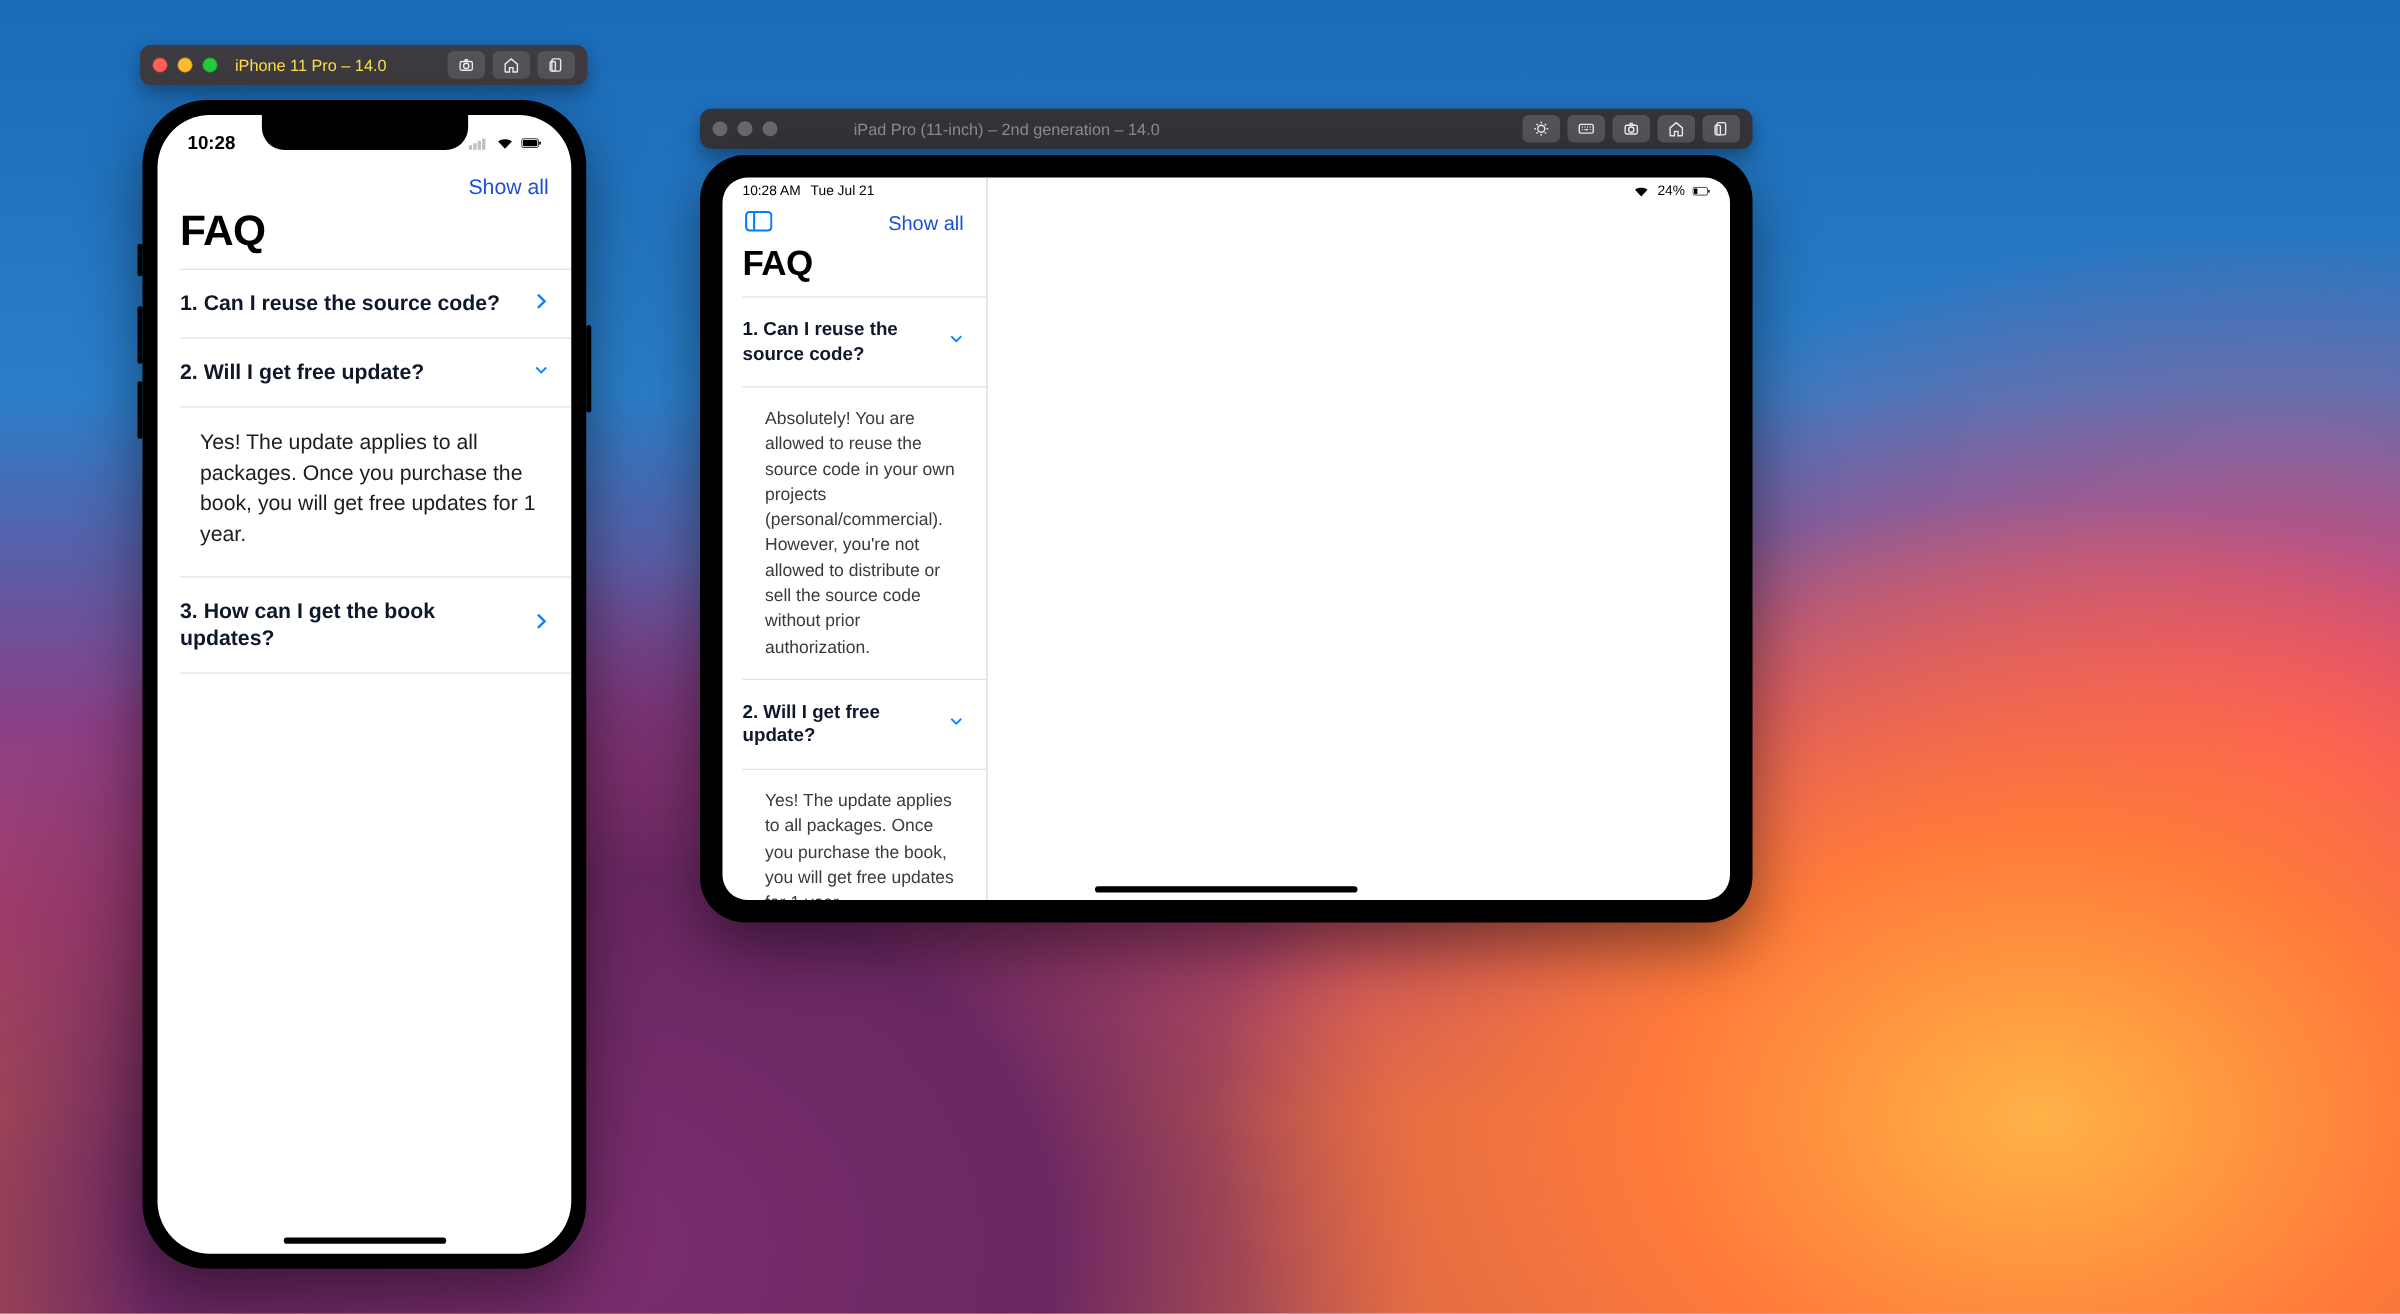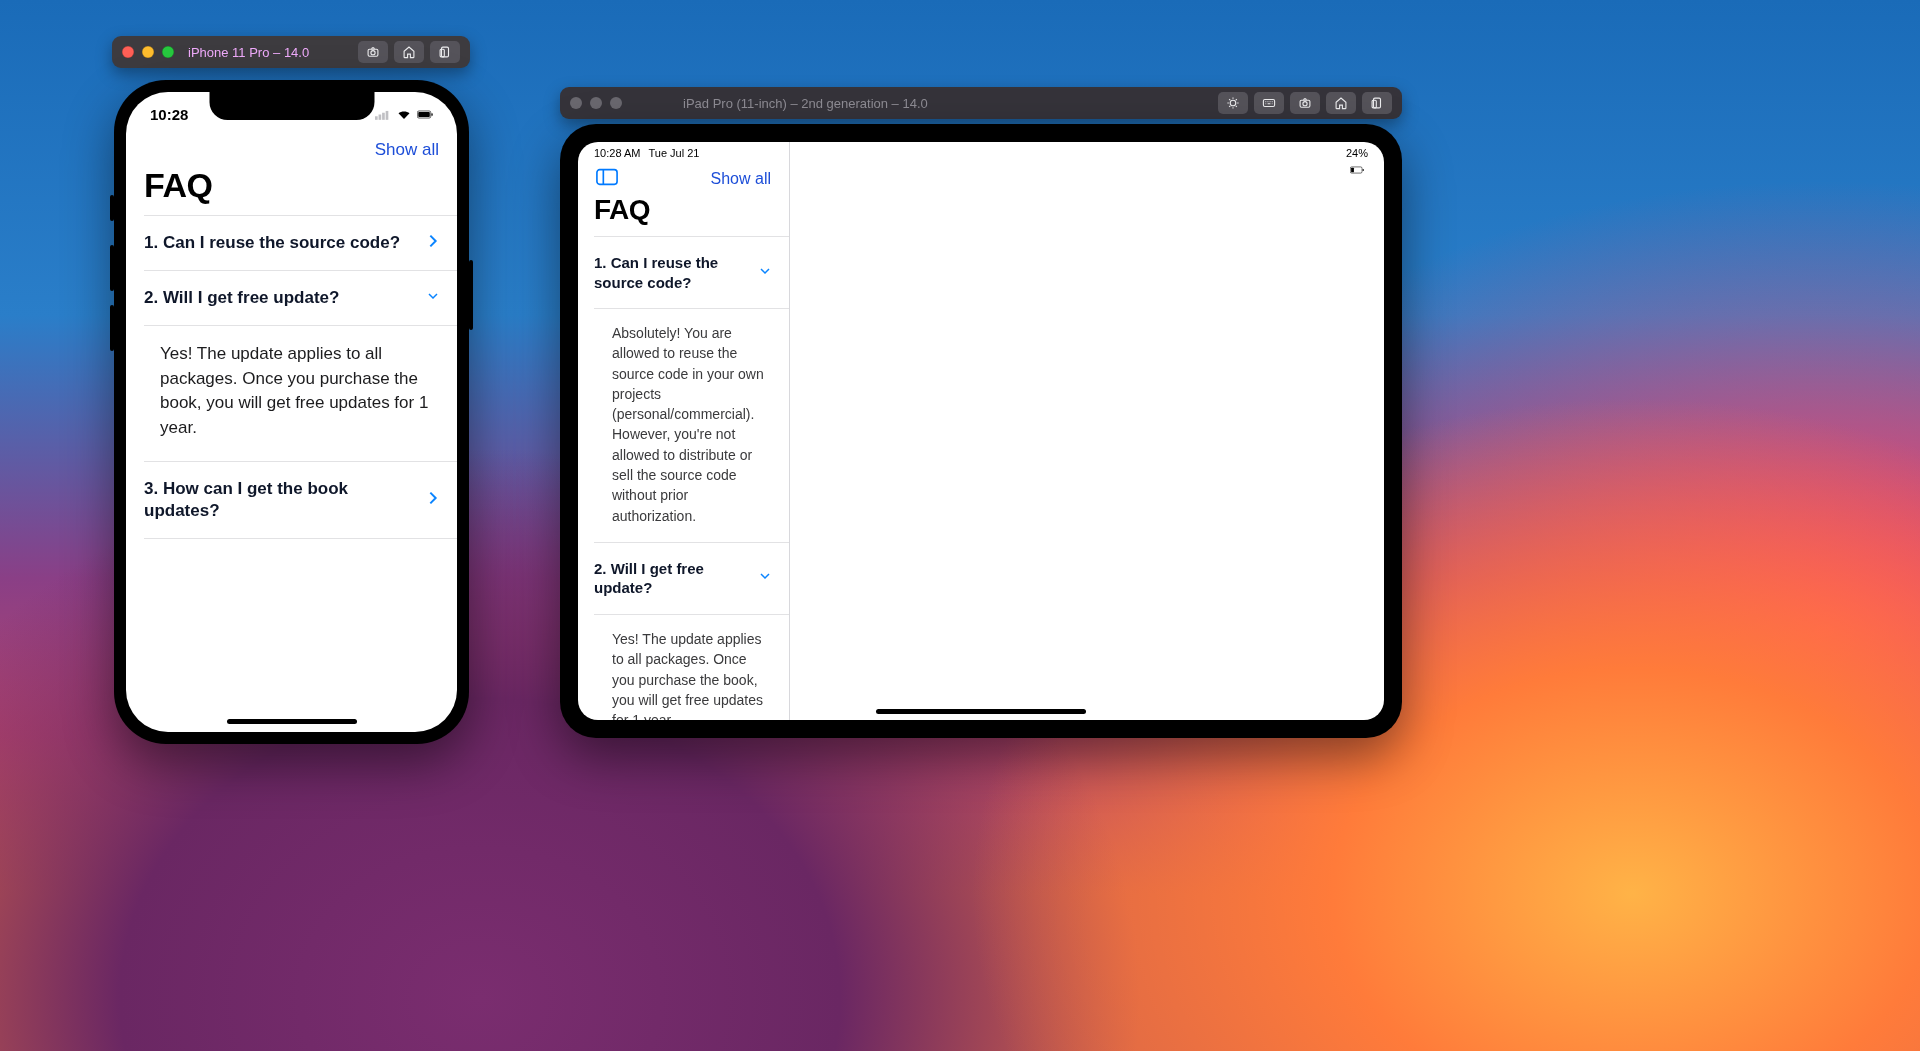--- a/index.html
+++ b/index.html
@@ -21,21 +21,21 @@
       linear-gradient(180deg, #1a6bb8 0%, #2a7ec9 30%, #8a3f86 55%, #b3446c 70%, #d76548 85%);
   }
   
   .sim-titlebar {
     position: absolute;
     height: 32px;
     background: #3d3b3f;
     border-radius: 9px;
     display: flex;
     align-items: center;
-    color: #f0abfc;
+    color: #fde047;
     font-size: 13px;
     padding: 0 10px;
     box-shadow: 0 6px 16px rgba(0,0,0,.35);
   }
   .sim-titlebar.inactive { background: #35333a; color: #8e8c94; gap: 47px; }
   .traffic { display: flex; gap: 8px; margin-right: 14px; }
   .traffic .dot { width: 12px; height: 12px; border-radius: 50%; }
   .dot.red    { background:#ff5f56; box-shadow: inset 0 0 0 .5px rgba(0,0,0,.3);}
   .dot.yellow { background:#ffbd2e; box-shadow: inset 0 0 0 .5px rgba(0,0,0,.3);}
   .dot.green  { background:#27c93f; box-shadow: inset 0 0 0 .5px rgba(0,0,0,.3);}
@@ -45,21 +45,21 @@
     width: 30px; height: 22px; border-radius: 5px;
     background: #55535a; display:flex; align-items:center; justify-content:center;
     color:#ededef;
   }
   .tb-btn svg { width:14px; height:14px; stroke:#ededef; fill:none; stroke-width:1.6; }
 
   
   .iphone {
     position: absolute;
     width: 355px; 
-    height: 664px;
+    height: 935px;
     background: #000;
     border-radius: 52px;
     box-shadow: 0 20px 50px rgba(0,0,0,.45);
     padding: 12px;
   }
   .iphone .side-btn {position:absolute; background:#000; border-radius:3px;}
   .iphone .side-btn.mute  {left:-4px; top:115px; width:4px; height:26px;}
   .iphone .side-btn.vup   {left:-4px; top:165px; width:4px; height:46px;}
   .iphone .side-btn.vdown {left:-4px; top:225px; width:4px; height:46px;}
   .iphone .side-btn.power {right:-4px; top:180px; width:4px; height:70px;}
@@ -114,21 +114,21 @@
     padding: 18px;
   }
   .ipad-screen{
     width:100%;height:100%;background:#fff;border-radius:20px;overflow:hidden;position:relative;display:flex;
   }
   .ipad-screen .statusbar{
     position:absolute;top:0;left:0;right:0;height:22px;display:flex;justify-content:space-between;align-items:center;
     padding:0 16px;font-size:11px;color:#000;z-index:3;
   }
   .ipad-screen .status-l{display:flex;gap:8px;}
-  .ipad-screen .status-r{display:flex;gap:6px;align-items:center;flex-direction:column;}
+  .ipad-screen .status-r{display:flex;gap:6px;align-items:center;}
   .ipad-screen .status-r svg{width:14px;height:10px;}
   .ipad-sidebar{width:212px;border-right:1px solid #d8d8dc;display:flex;flex-direction:column;padding-top:22px;}
   .ipad-detail{flex:1;}
   .ipad-homebar{position:absolute;bottom:6px;left:50%;transform:translateX(-50%);width:210px;height:5px;background:#000;border-radius:3px;}
 </style>
 </head>
 <body>
 
 <div class="bg"></div>
 

